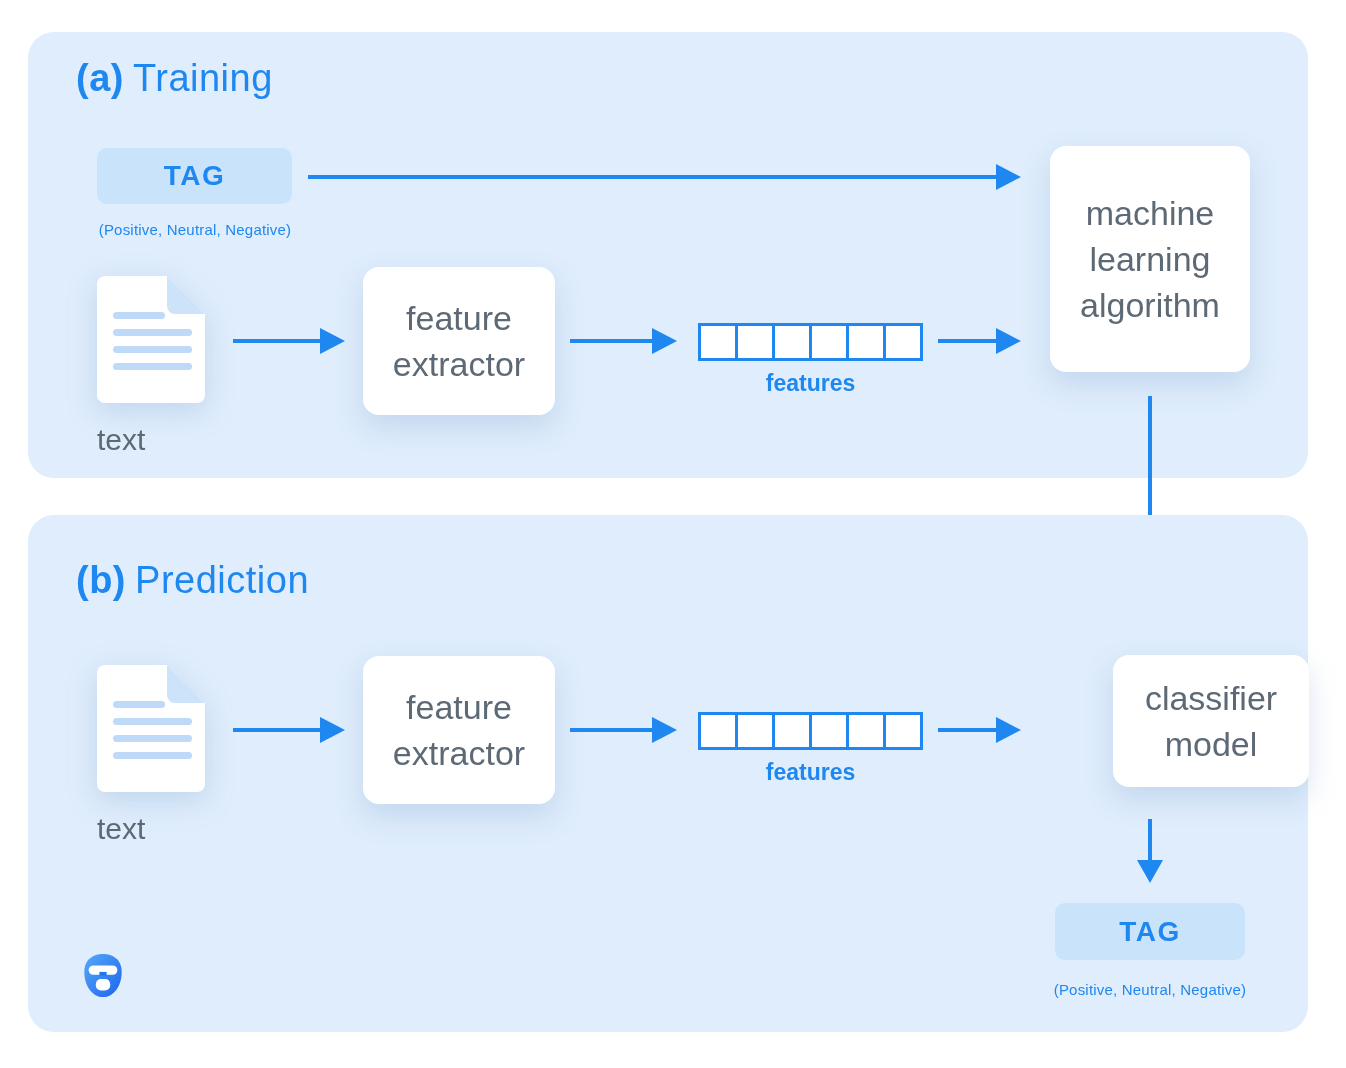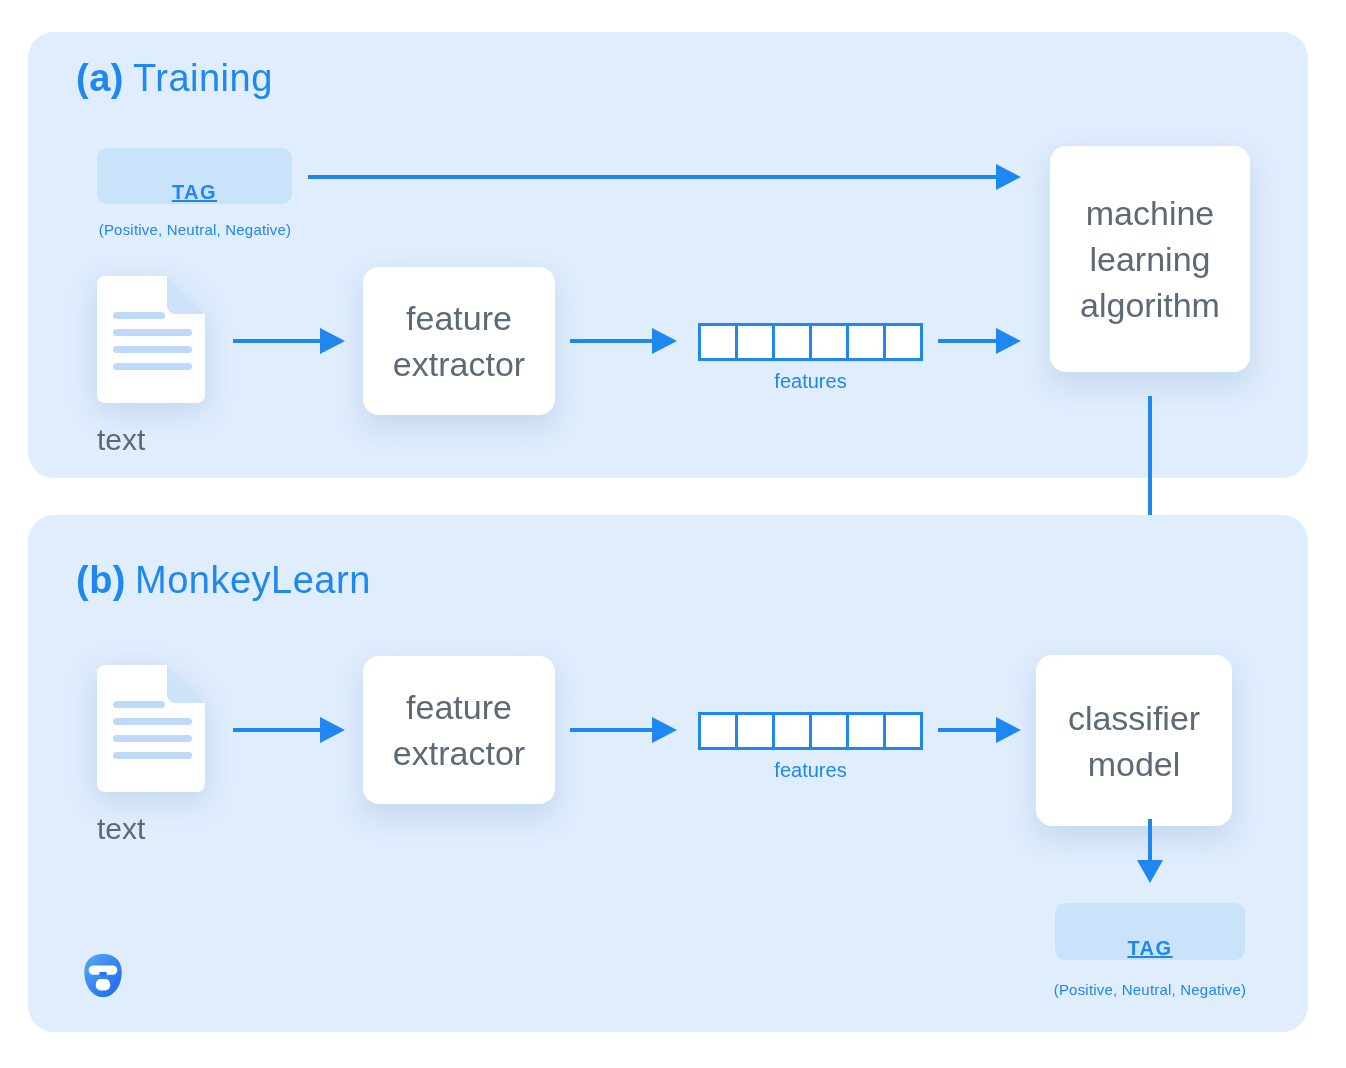--- a/index.html
+++ b/index.html
@@ -14,39 +14,39 @@
   }
   .panel-training{top:32px;height:446px;}
   .panel-prediction{top:515px;height:517px;}
   .sec-title{
     position:absolute;font-size:38px;color:var(--accent,#1e87f0);
     font-weight:400;letter-spacing:.5px;white-space:nowrap;
   }
   .sec-title b{font-weight:700;margin-right:9px;}
   .tagbox{
     position:absolute;background:var(--tag-bg,#c9e3fb);border-radius:10px;
-    display:flex;align-items:flex-end;justify-content:center;
-    color:var(--accent,#1e87f0);font-weight:700;font-size:20px;letter-spacing:1.5px;text-decoration:underline;
+    display:flex;align-items:center;justify-content:center;
+    color:var(--accent,#1e87f0);font-weight:700;font-size:28px;letter-spacing:1.5px;
   }
   .tag-options{
     position:absolute;color:var(--accent,#1e87f0);font-size:15px;
     font-weight:500;text-align:center;letter-spacing:.2px;
   }
   .card{
     position:absolute;background:#ffffff;border-radius:16px;
     box-shadow:0 12px 28px rgba(110,150,200,.25);
     display:flex;align-items:center;justify-content:center;text-align:center;
     color:var(--box-text,#5d6975);font-size:34px;line-height:46px;padding:0 8px;box-sizing:border-box;
   }
   .small-label{
     position:absolute;color:var(--box-text,#5d6975);font-size:30px;text-align:left;
   }
   .features-label{
-    position:absolute;color:var(--accent,#1e87f0);font-size:20px;
-    font-weight:400;text-align:center;
+    position:absolute;color:var(--accent,#1e87f0);font-size:23px;
+    font-weight:700;text-align:center;
   }
   .fstrip{position:absolute;display:flex;}
   .fcell{
     width:40px;height:38px;background:#ffffff;box-sizing:border-box;
     border:3px solid var(--accent,#1e87f0);margin-left:-3px;
   }
   .fcell:first-child{margin-left:0;}
   .harrow{position:absolute;height:4px;background:var(--accent,#1e87f0);}
   .harrow::after{
     content:"";position:absolute;right:-25px;top:50%;transform:translateY(-50%);
@@ -114,21 +114,21 @@
   <div class="harrow" style="left:938px;top:339px;width:58px;"></div>
 
   <div class="card" style="left:1050px;top:146px;width:200px;height:226px;">
     <span>machine learning algorithm</span>
   </div>
 
   <div class="varrow" style="left:1148px;top:396px;height:192px;"></div>
 
   <div class="panel panel-prediction">
     <div class="sec-title" style="left:48px;top:44px;">
-      <b>(b)</b><span>MonkeyLearn</span>
+      <b>(b)</b><span>Prediction</span>
     </div>
   </div>
 
   <svg class="doc-icon" style="left:97px;top:665px;" width="108" height="127" viewBox="0 0 108 127">
     <path d="M8 0 H70 L108 38 V119 a8 8 0 0 1 -8 8 H8 a8 8 0 0 1 -8 -8 V8 a8 8 0 0 1 8 -8 Z" fill="#ffffff"></path>
     <path d="M70 0 L108 38 H78 a8 8 0 0 1 -8 -8 Z" fill="#cde3f9"></path>
     <rect x="16" y="36" width="52" height="7" rx="3.5" fill="#bedaf8"></rect>
     <rect x="16" y="53" width="79" height="7" rx="3.5" fill="#bedaf8"></rect>
     <rect x="16" y="70" width="79" height="7" rx="3.5" fill="#bedaf8"></rect>
     <rect x="16" y="87" width="79" height="7" rx="3.5" fill="#bedaf8"></rect>
@@ -148,21 +148,21 @@
       <div class="fcell"></div>
       <div class="fcell"></div>
       <div class="fcell"></div>
       <div class="fcell"></div>
       <div class="fcell"></div>
     </div>
   <div class="features-label" style="left:698px;top:759px;width:225px;">features</div>
 
   <div class="harrow" style="left:938px;top:728px;width:58px;"></div>
 
-  <div class="card" style="left:1036px;top:655px;width:196px;height:171px;">
+  <div class="card" style="left:1113px;top:655px;width:196px;height:132px;">
     <span>classifier model</span>
   </div>
 
   <div class="varrow" style="left:1148px;top:819px;height:41px;"></div>
 
   <div class="tagbox" style="left:1055px;top:903px;width:190px;height:57px;">
     <span>TAG</span>
   </div>
   <div class="tag-options" style="left:1010px;top:981px;width:280px;">(Positive, Neutral, Negative)</div>
 

